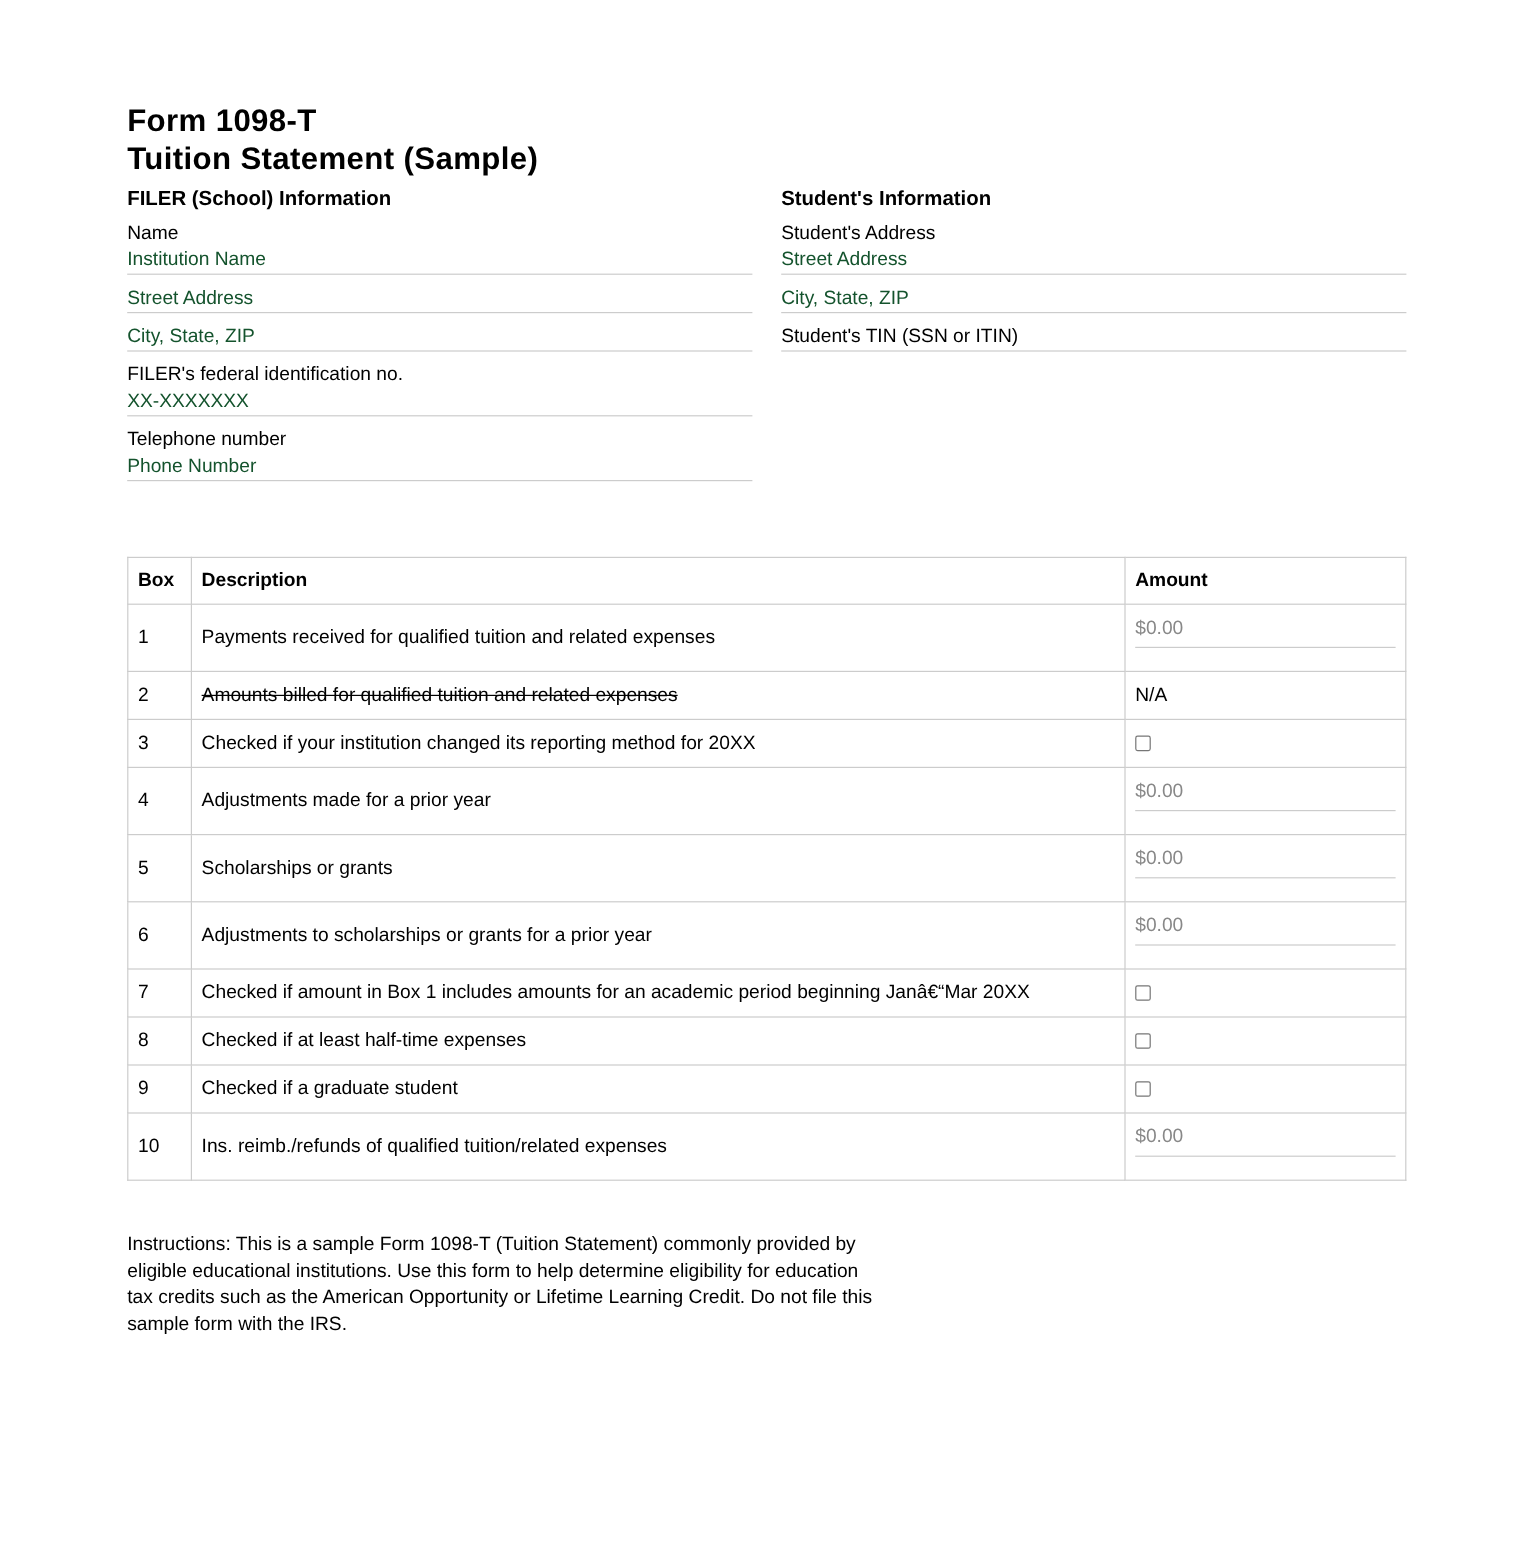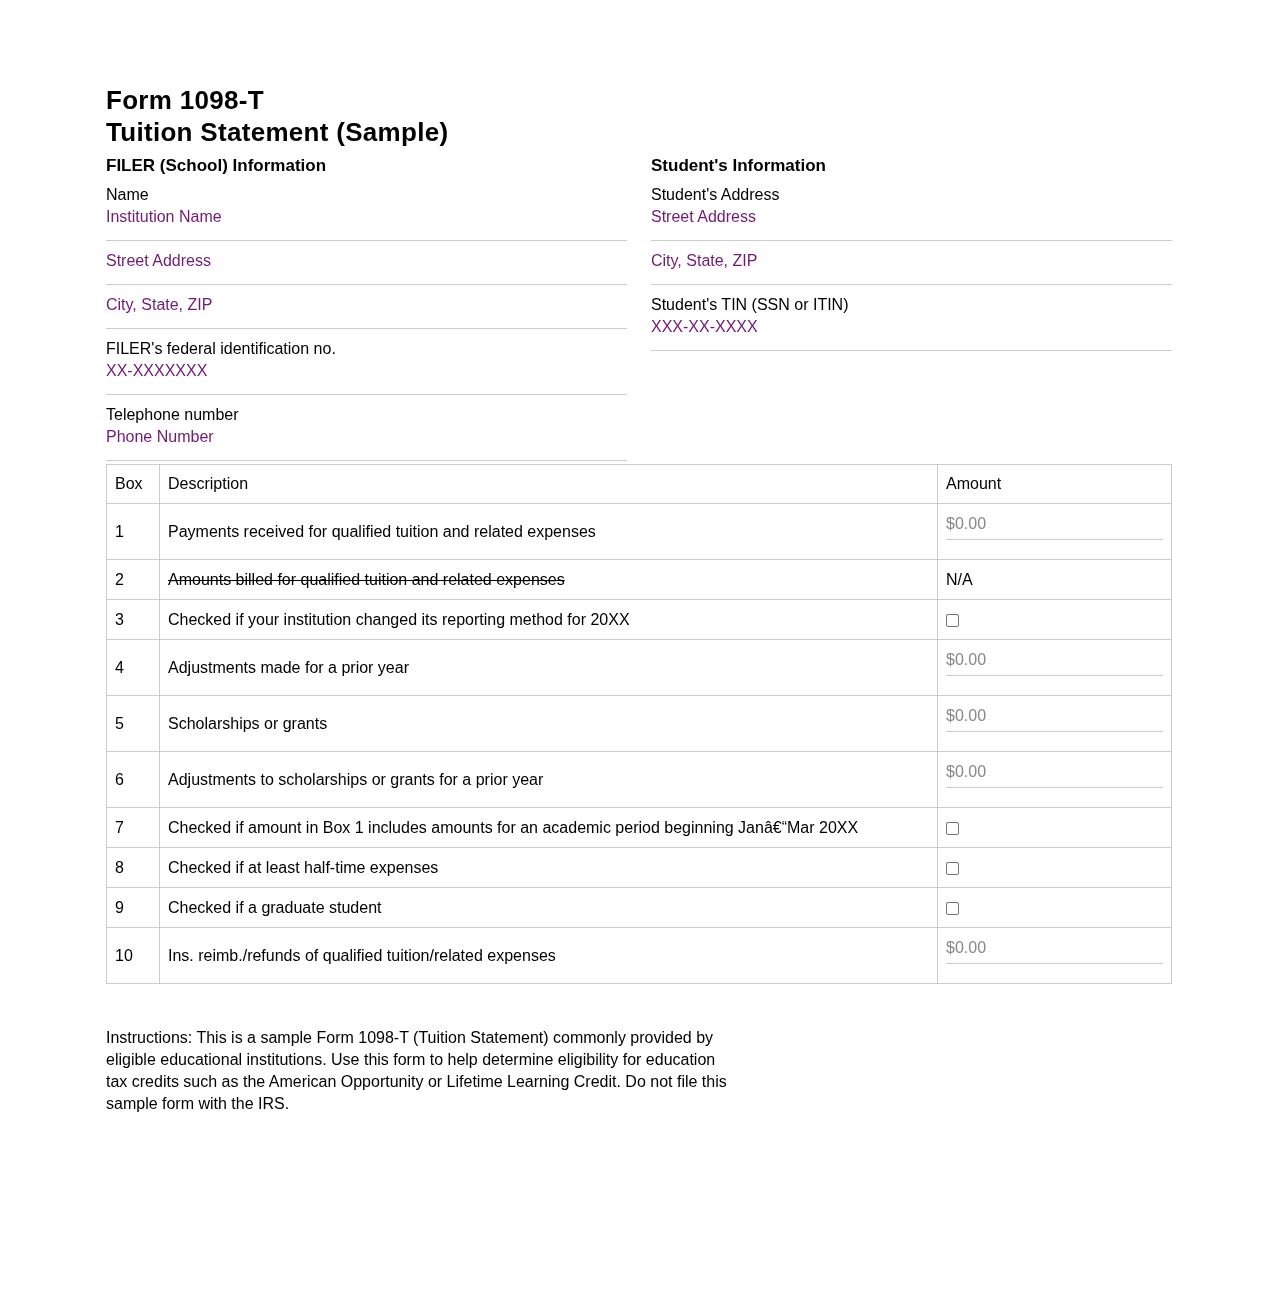--- a/index.html
+++ b/index.html
@@ -2,27 +2,27 @@
 <html><head>
 <meta charset="utf-8">
 <style>
   html, body { margin: 0; padding: 0; background: #ffffff; }
   body { width: 1278px; height: 1300px; position: relative; font-family: "Liberation Sans", sans-serif; color: #000; }
   .page { position: absolute; left: 106px; top: 84px; width: 1066px; }
   h1 { margin: 0; font-size: 26px; line-height: 32px; font-weight: bold; letter-spacing: 0.3px; }
   .cols { display: flex; justify-content: space-between; margin-top: 6px; }
   .col { width: 521px; }
   .col h2 { margin: 0 0 6px 0; font-size: 17px; line-height: 24px; font-weight: bold; }
-  .field { border-bottom: 1px solid #cccccc; padding-bottom: 12px; margin-bottom: 9px; }
+  .field { border-bottom: 1px solid #cccccc; padding-bottom: 0; margin-bottom: 9px; }
   .field label { display: block; font-size: 16px; line-height: 22px; }
-  .field .val { display: block; font-size: 16px; line-height: 22px; color: #701a75; }
+  .field .val { display: block; font-size: 16px; line-height: 22px; color: #14532d; }
   .field.nolabel { padding-top: 0; }
   table { position: absolute; top: 380px; left: 0; width: 1066px; border-collapse: collapse; font-size: 16px; }
   th, td { border: 1px solid #cccccc; text-align: left; padding: 0 8px; vertical-align: middle; }
-  th { height: 38px; font-weight: normal; }
+  th { height: 38px; font-weight: bold; }
   td.box { width: 36px; }
   td.amt, th.amt { width: 217px; }
   tr.tall td { height: 55px; }
   tr.short td { height: 39px; }
   .strike { text-decoration: line-through; }
   .amt-input { display: block; color: #888888; border-bottom: 1px solid #cccccc; padding-bottom: 6px; margin-top: -8px; }
   .cb { display: inline-block; width: 11px; height: 11px; border: 1px solid #767676; border-radius: 2px; background: #fff; vertical-align: middle; }
   .instructions { position: absolute; top: 927px; left: 0; width: 630px; font-size: 16px; line-height: 22px; }
   .instructions b { font-weight: normal; }
 </style>
@@ -62,21 +62,20 @@
       <h2>Student's Information</h2>
       <div class="field">
         <label>Student's Address</label>
         <span class="val">Street Address</span>
       </div>
       <div class="field nolabel">
         <span class="val">City, State, ZIP</span>
       </div>
       <div class="field">
         <label>Student's TIN (SSN or ITIN)</label>
-        <span class="val">XXX-XX-XXXX</span>
       </div>
     </div>
   </div>
 
   <table>
     <thead>
       <tr>
         <th>Box</th>
         <th>Description</th>
         <th class="amt">Amount</th>

